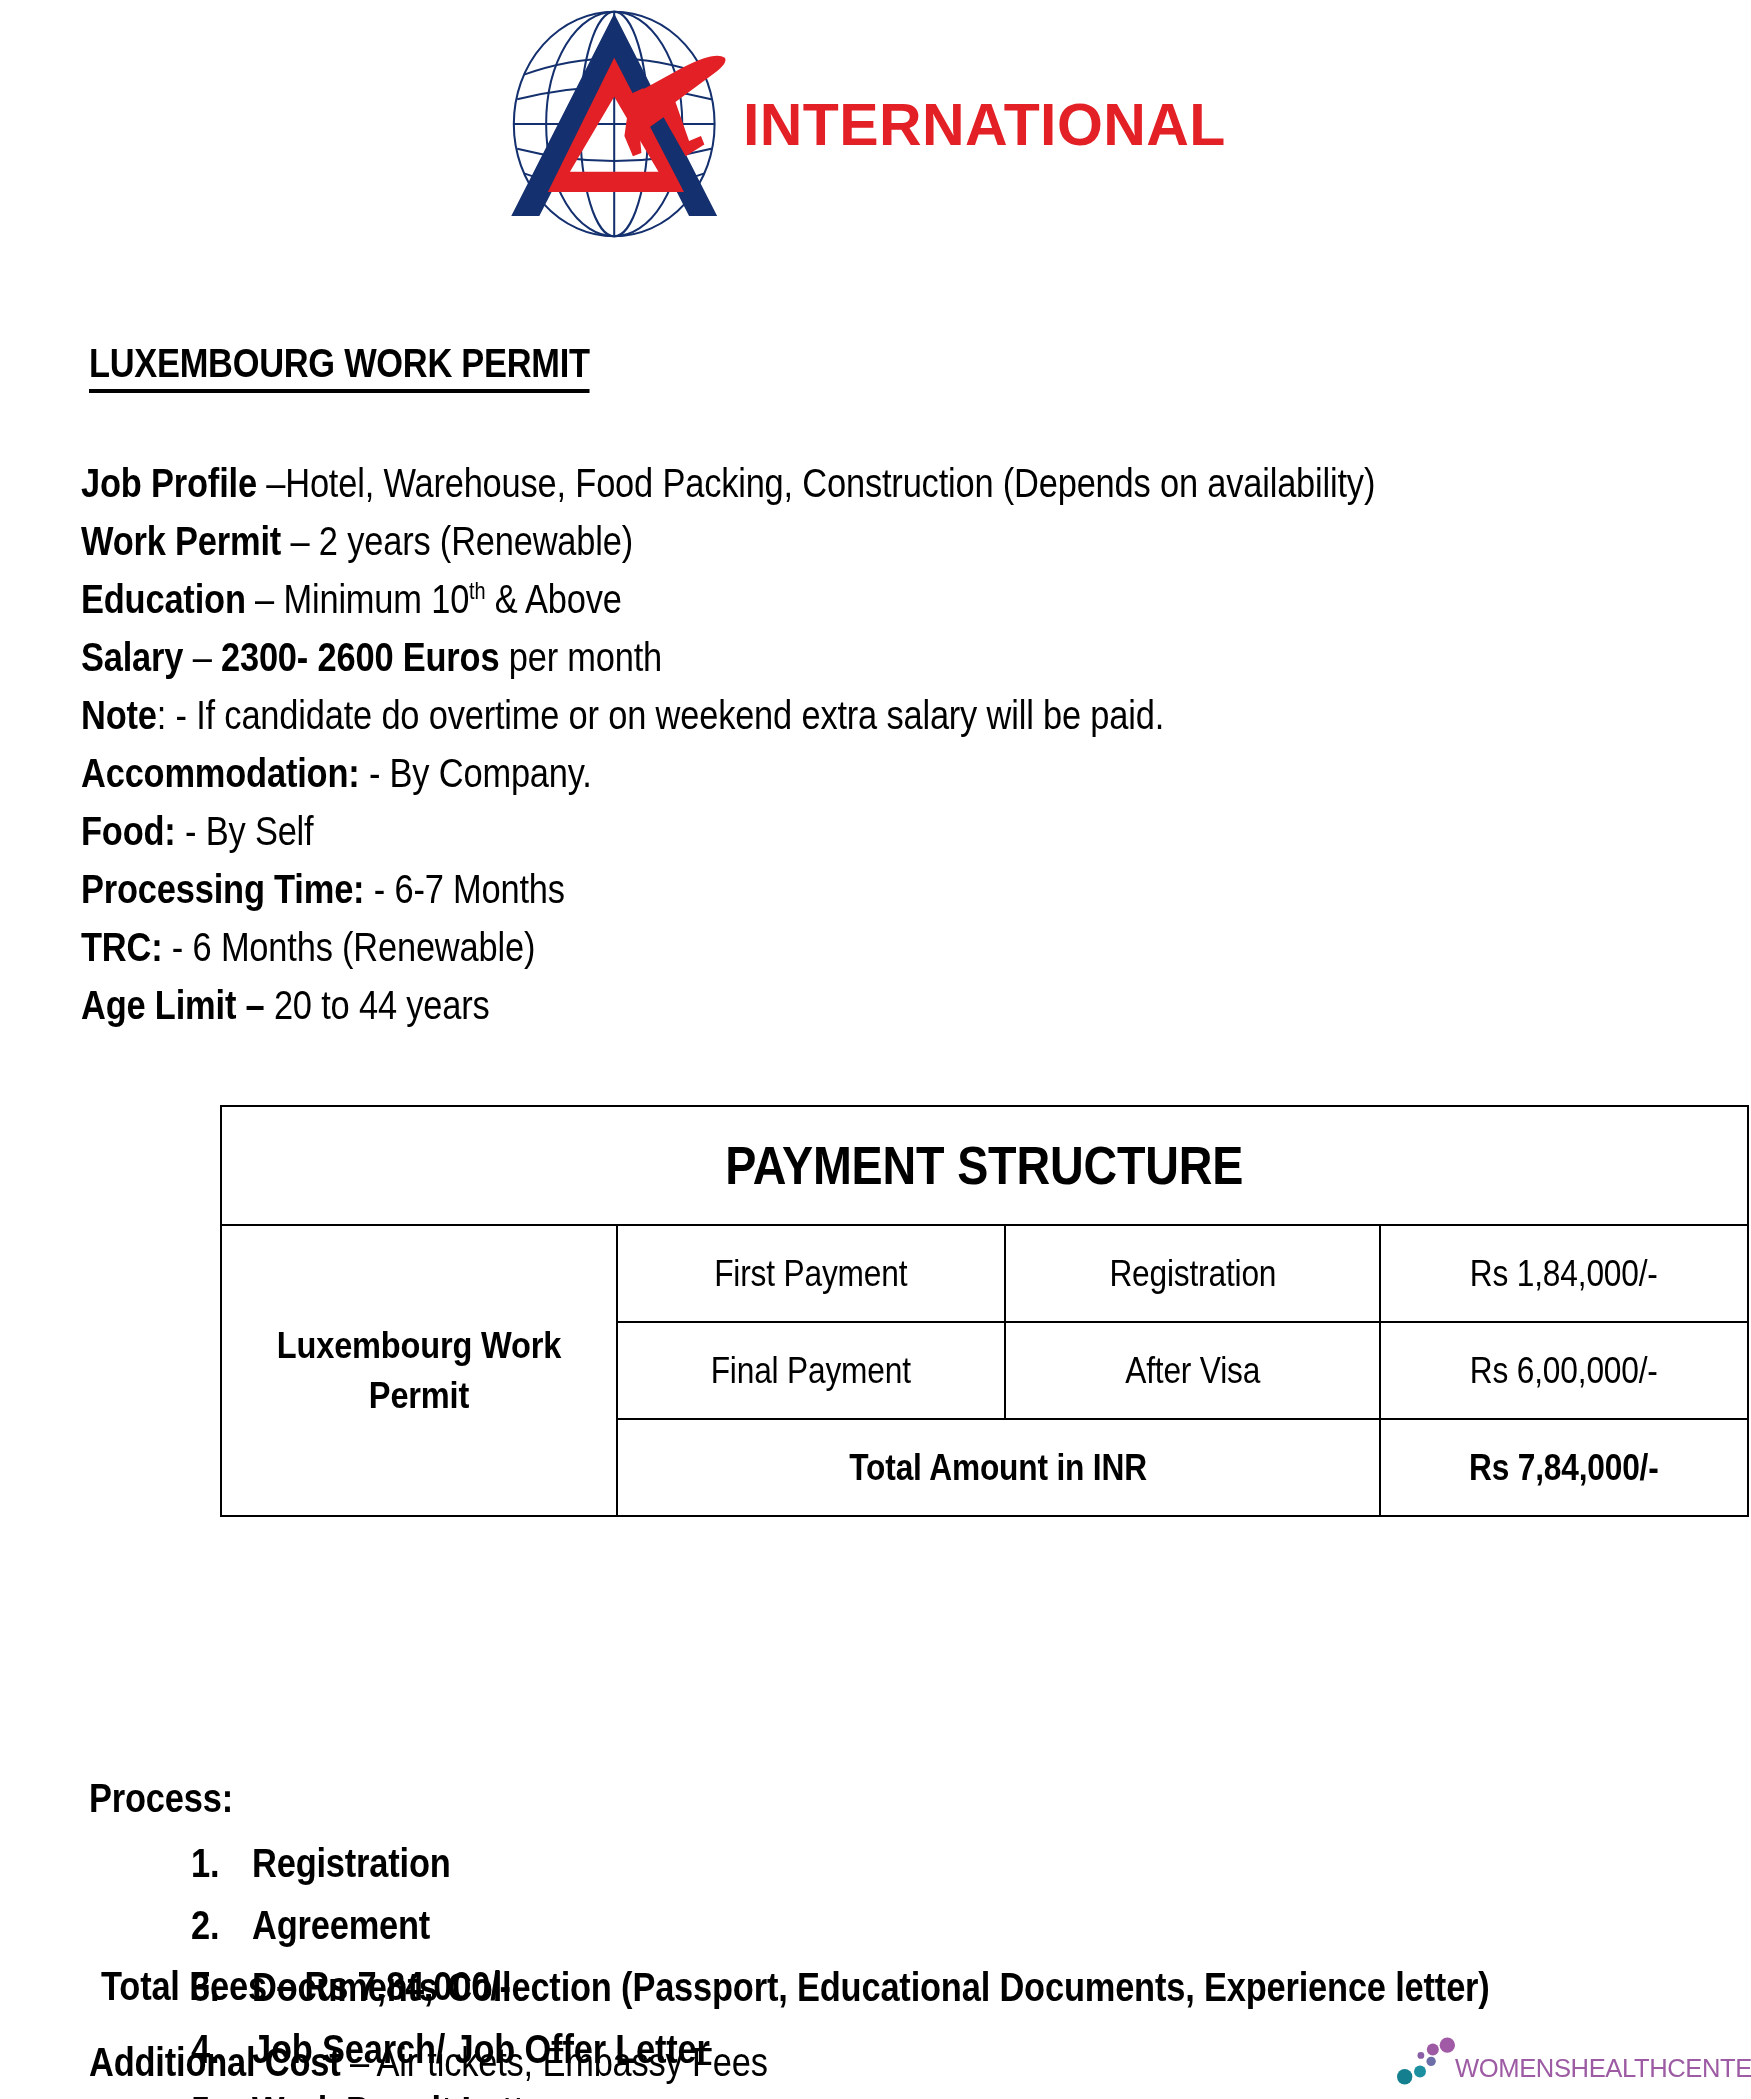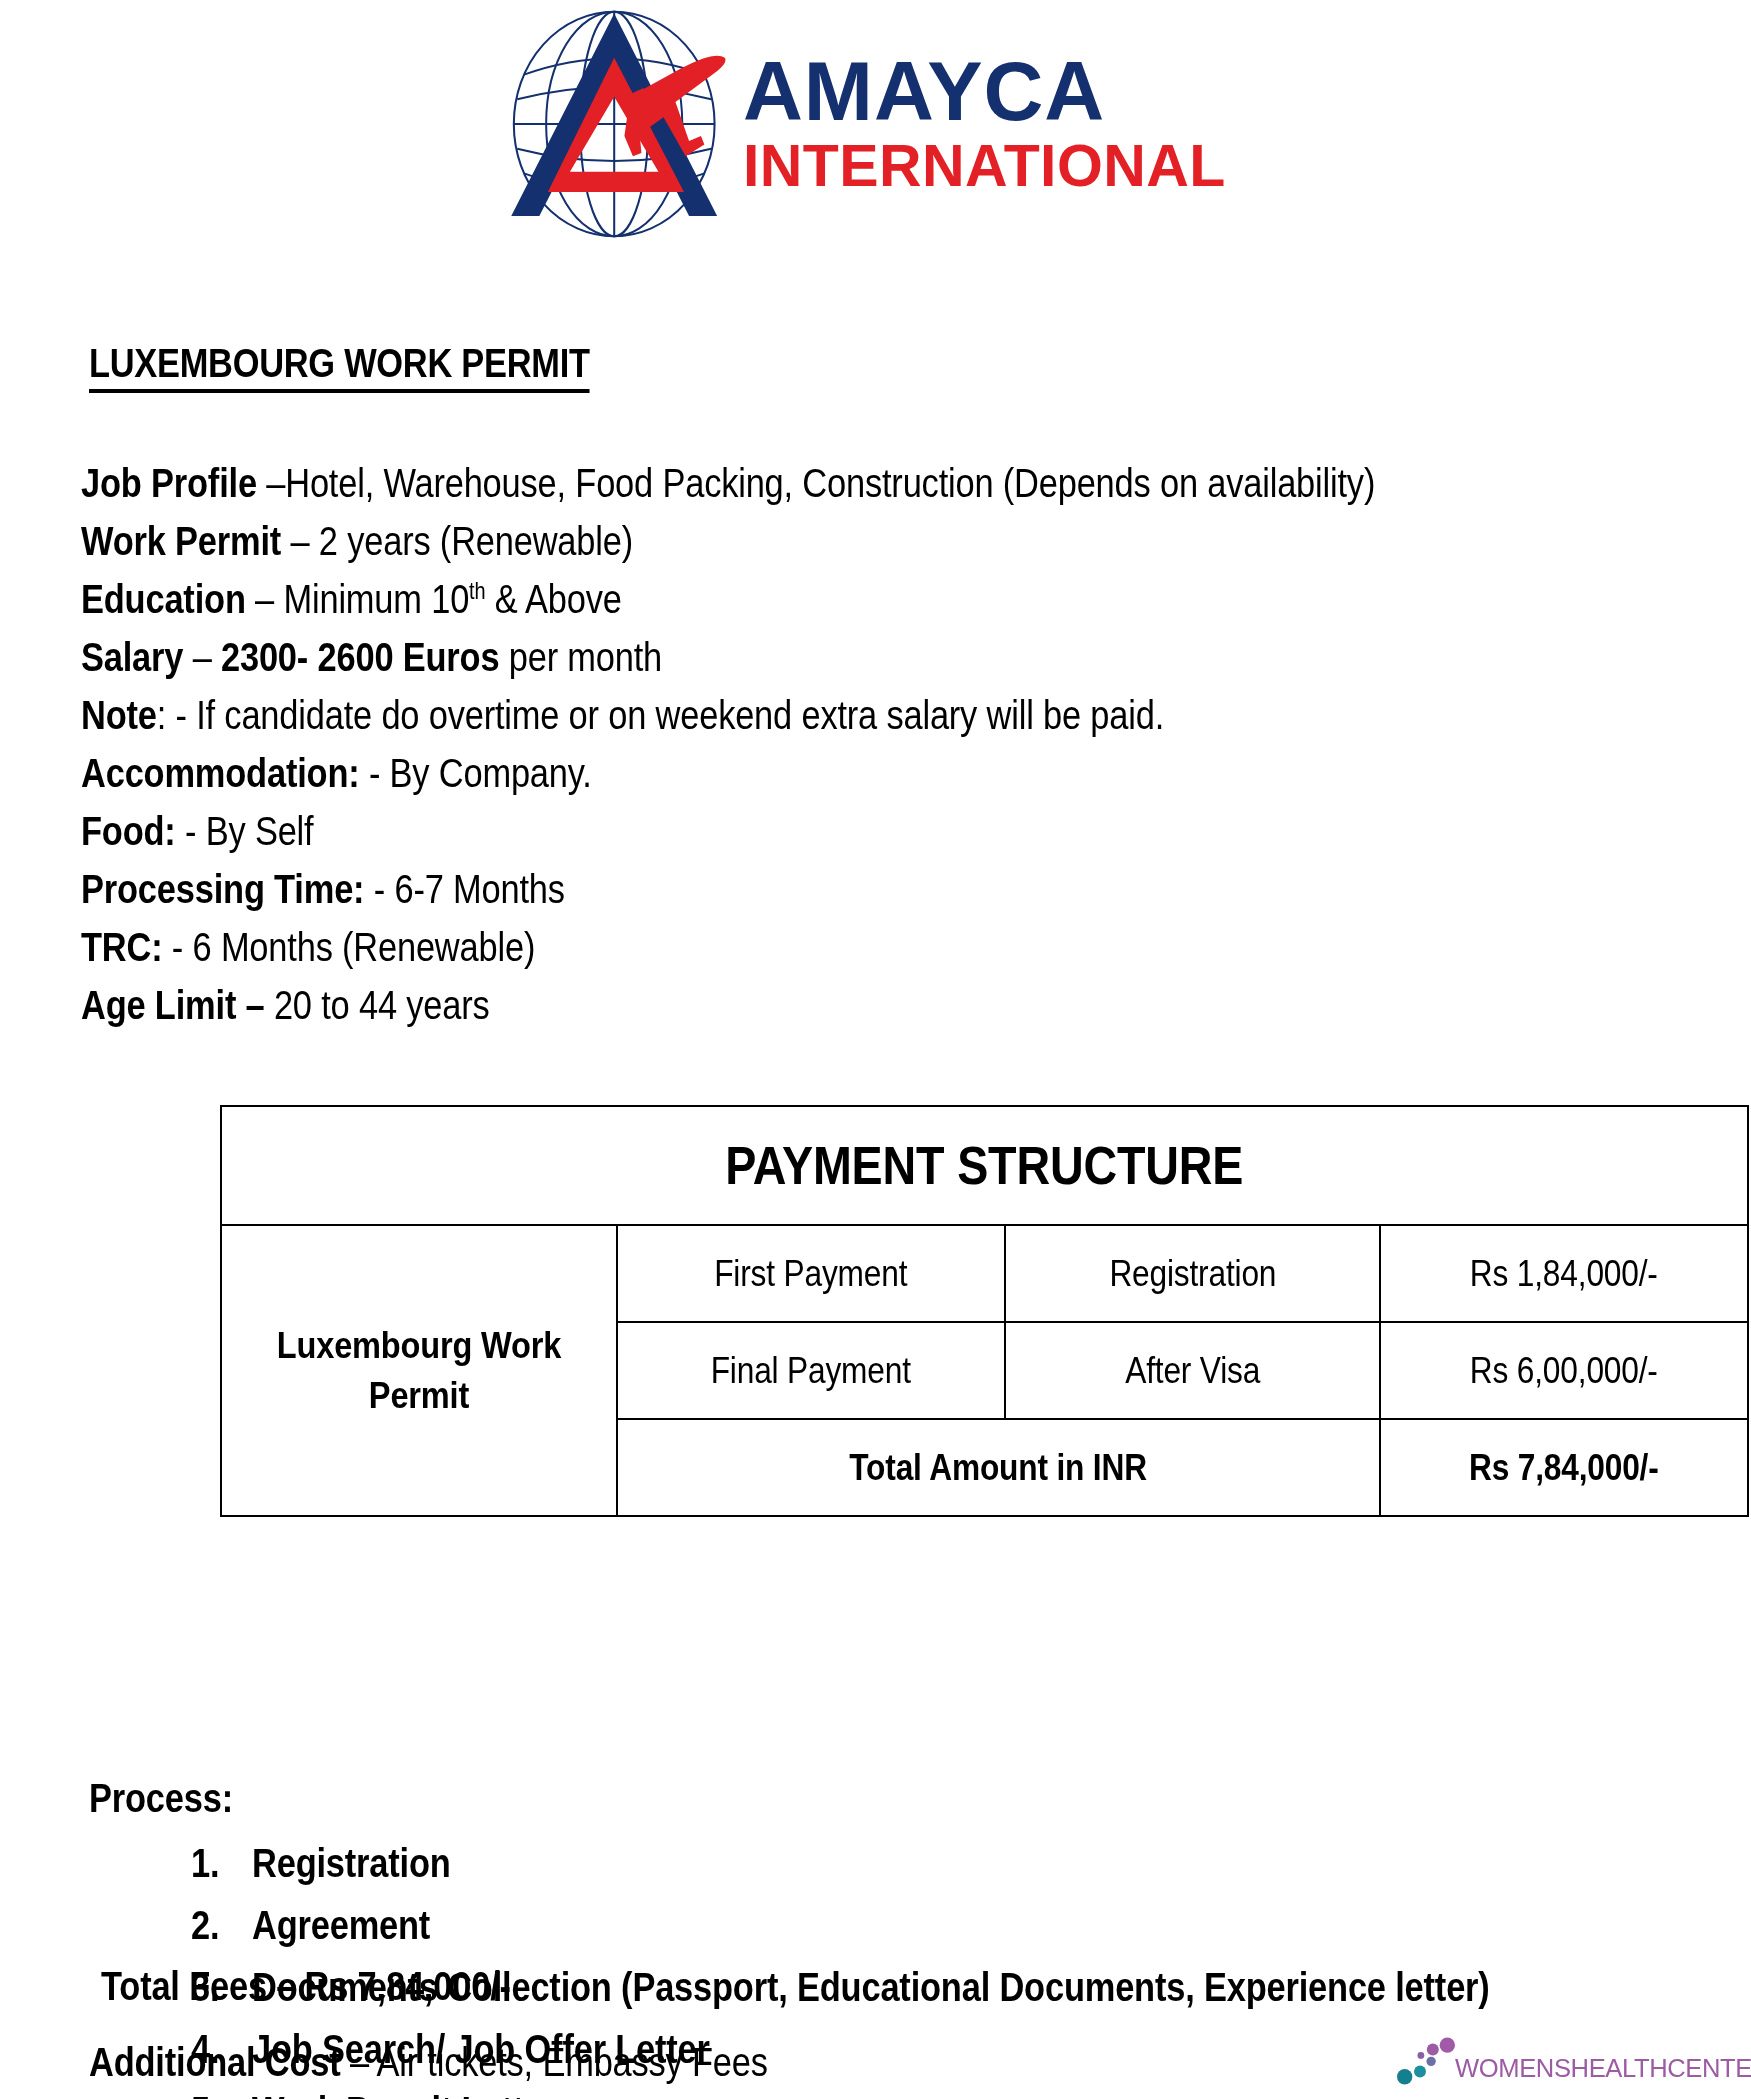--- a/index.html
+++ b/index.html
@@ -248,21 +248,20 @@
       <path d="M134 30 L218 196 L186 196 L134 92 L82 196 L50 196 Z" fill="#14306e" opacity="0"></path>
 
       <path d="M134 58 L216 216 L56 216 Z M134 104 L186 192 L82 192 Z" fill="#e32026" fill-rule="evenodd"></path>
 
       <g fill="#e32026">
         <path d="M152 104 L214 70 Q252 50 264 58 Q268 64 252 76 L206 110 L222 156 L236 150 L240 160 L218 174 L192 128 L164 148 L166 170 L156 174 L146 150 L150 122 Z"></path>
         <path d="M146 104 L168 94 L176 100 L150 112 Z"></path>
       </g>
     </svg>
     <div class="logo-text">
-      <div class="brand">AMAYCA</div>
       <div class="sub">INTERNATIONAL</div>
     </div>
   </div>
 </div>
 
 <div class="doc">
 
   <div class="title-block">
     <div class="doc-title">LUXEMBOURG WORK PERMIT</div>
   </div>

